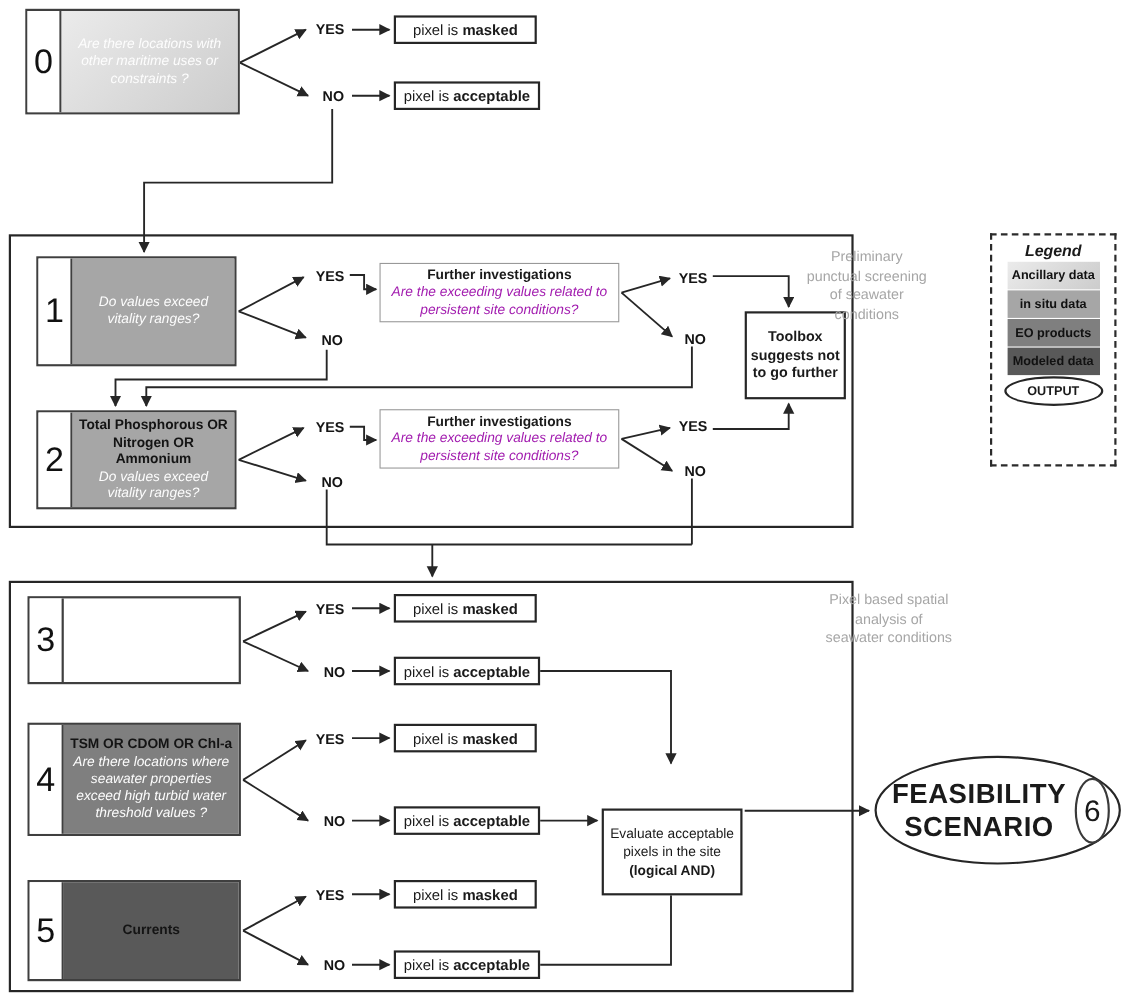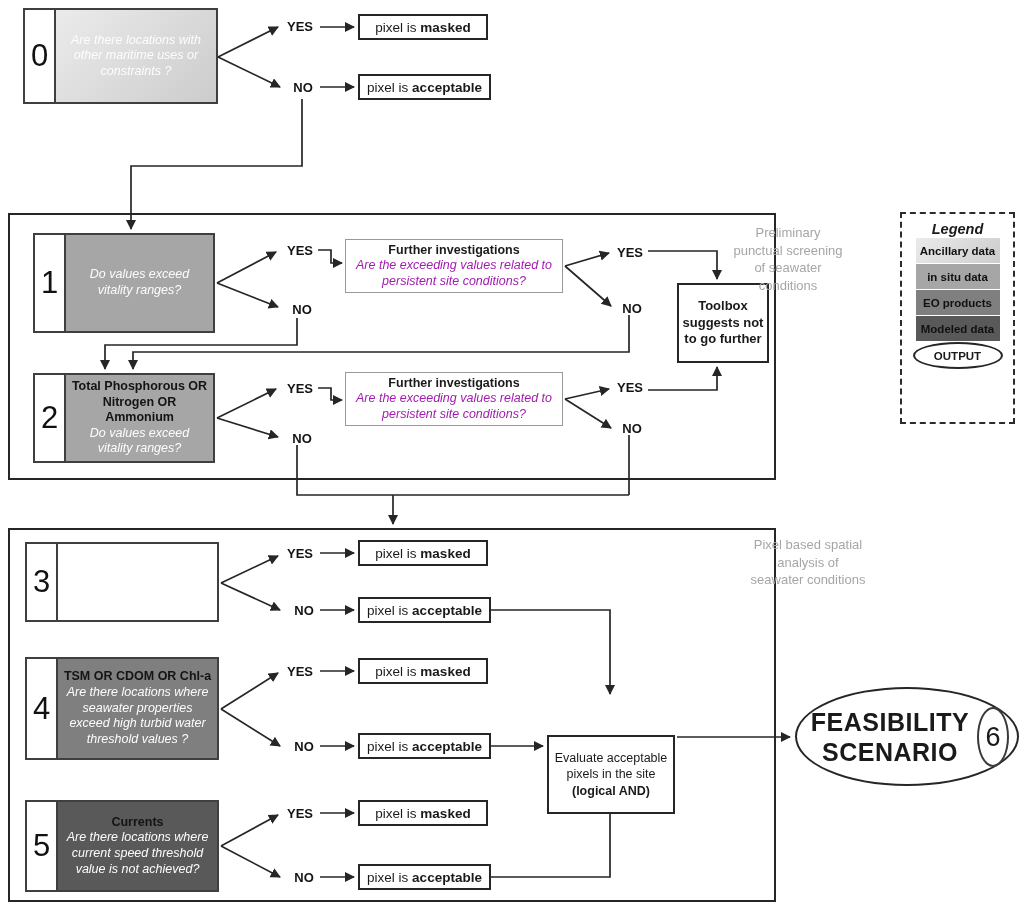--- a/index.html
+++ b/index.html
@@ -191,21 +191,20 @@
     <div class="num">4</div>
     <div class="body">
       <div class="title">TSM OR CDOM OR Chl-a</div>
       <div class="question">Are there locations where seawater properties exceed high turbid water threshold values ?</div>
     </div>
   </div>
   <div id="step5" class="step">
     <div class="num">5</div>
     <div class="body">
       <div class="title">Currents</div>
-      <div class="question">Are there locations where current speed threshold value is not achieved?</div>
     </div>
   </div>
 
   <div id="y0yes" class="yn">YES</div>
   <div id="y0no" class="yn">NO</div>
   <div id="y1yes" class="yn">YES</div>
   <div id="y1no" class="yn">NO</div>
   <div id="f1yes" class="yn">YES</div>
   <div id="f1no" class="yn">NO</div>
   <div id="y2yes" class="yn">YES</div>

